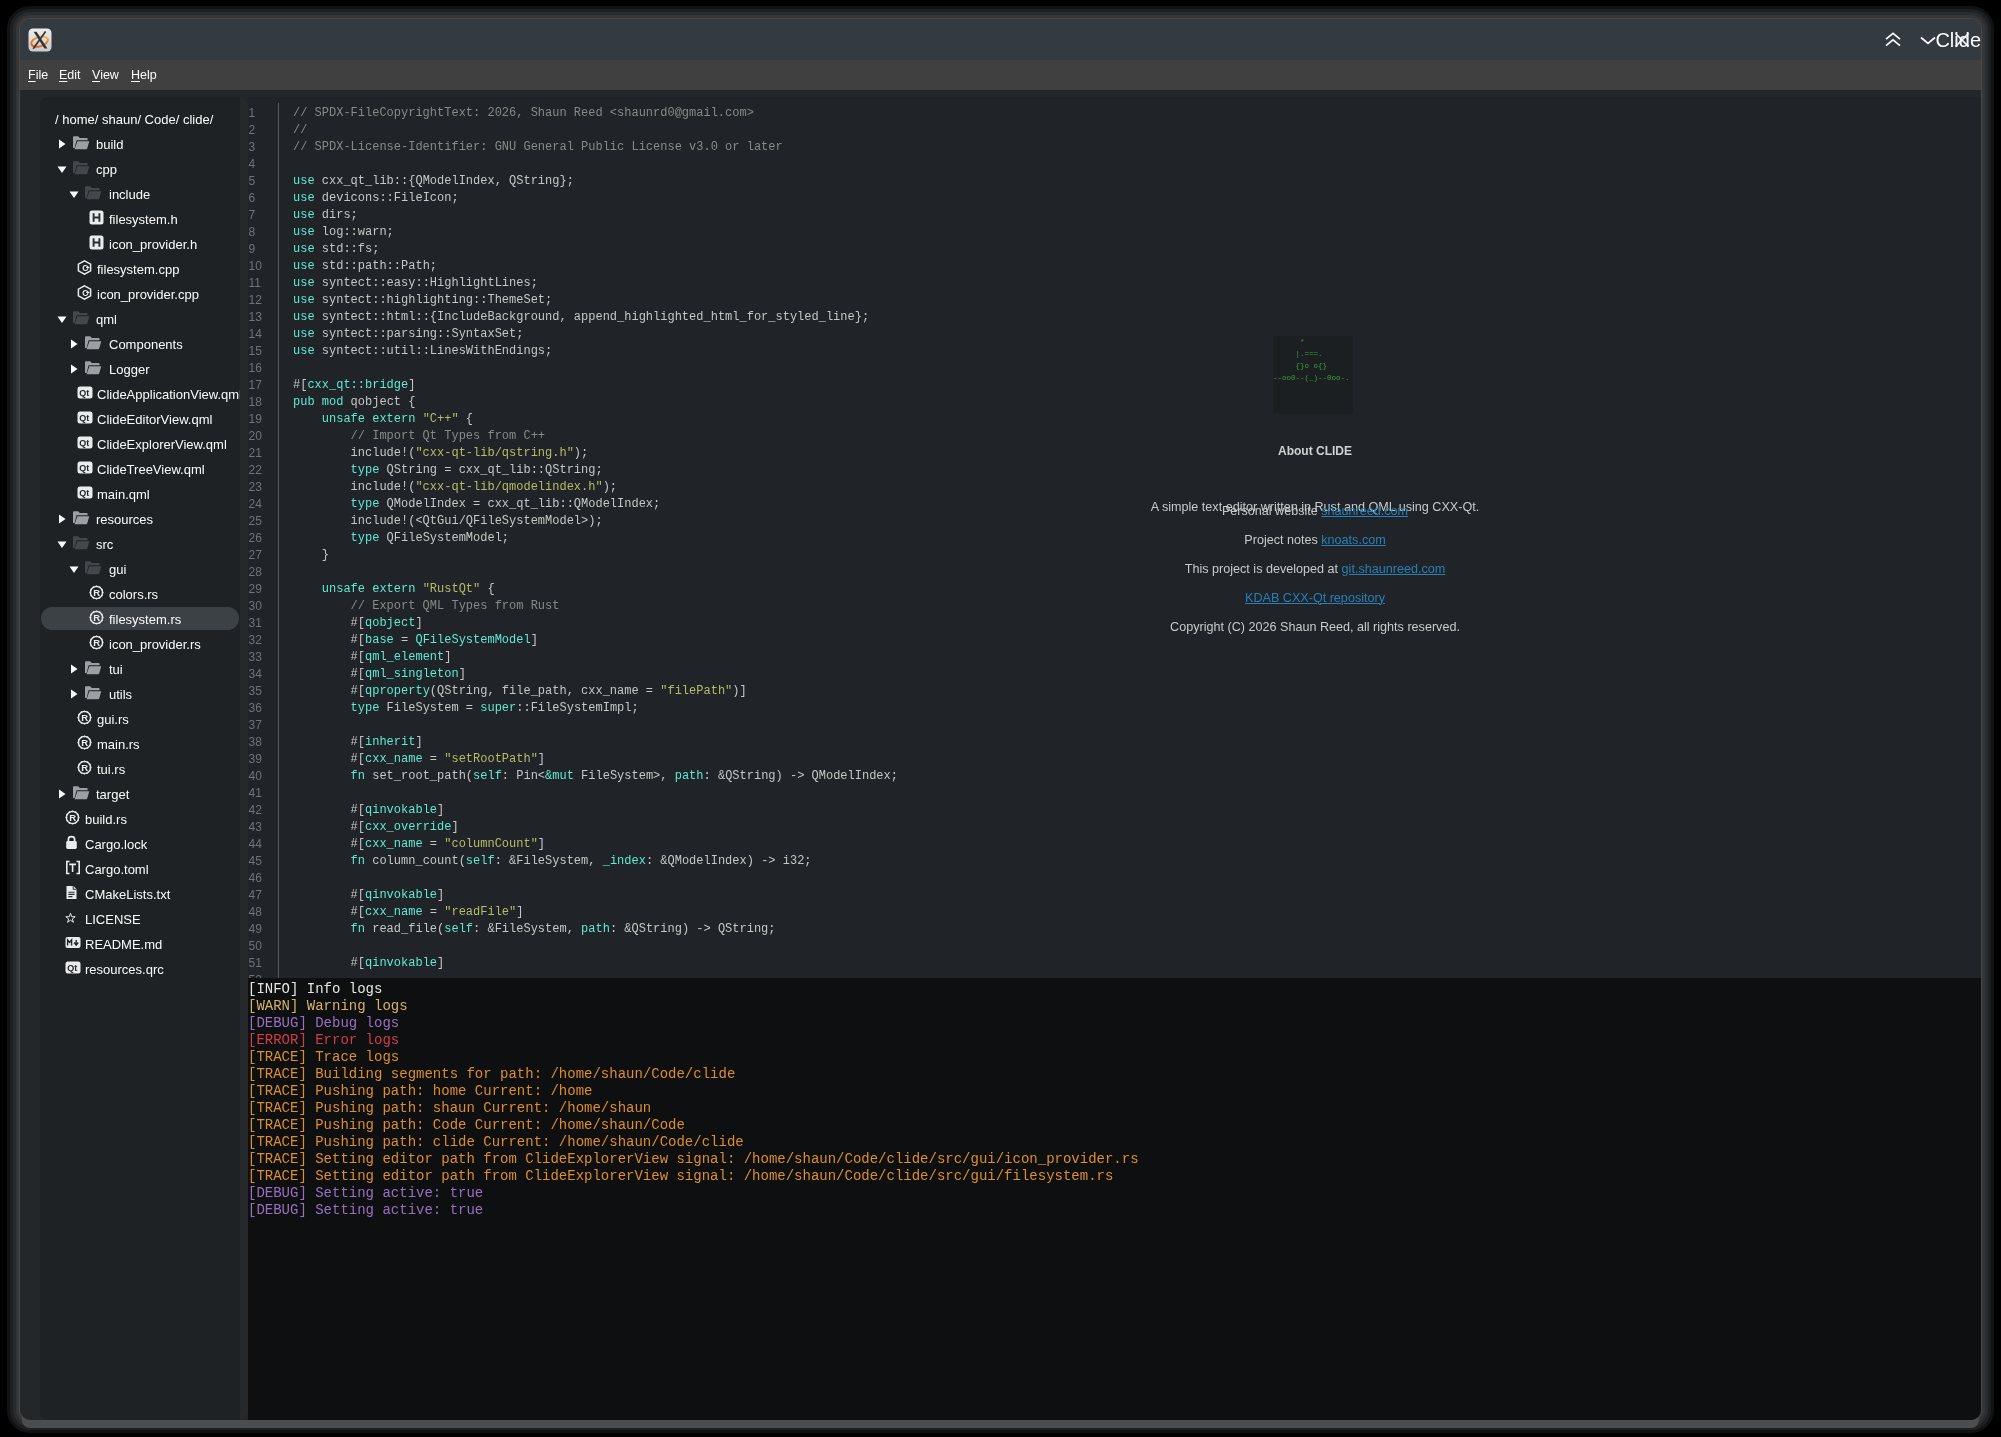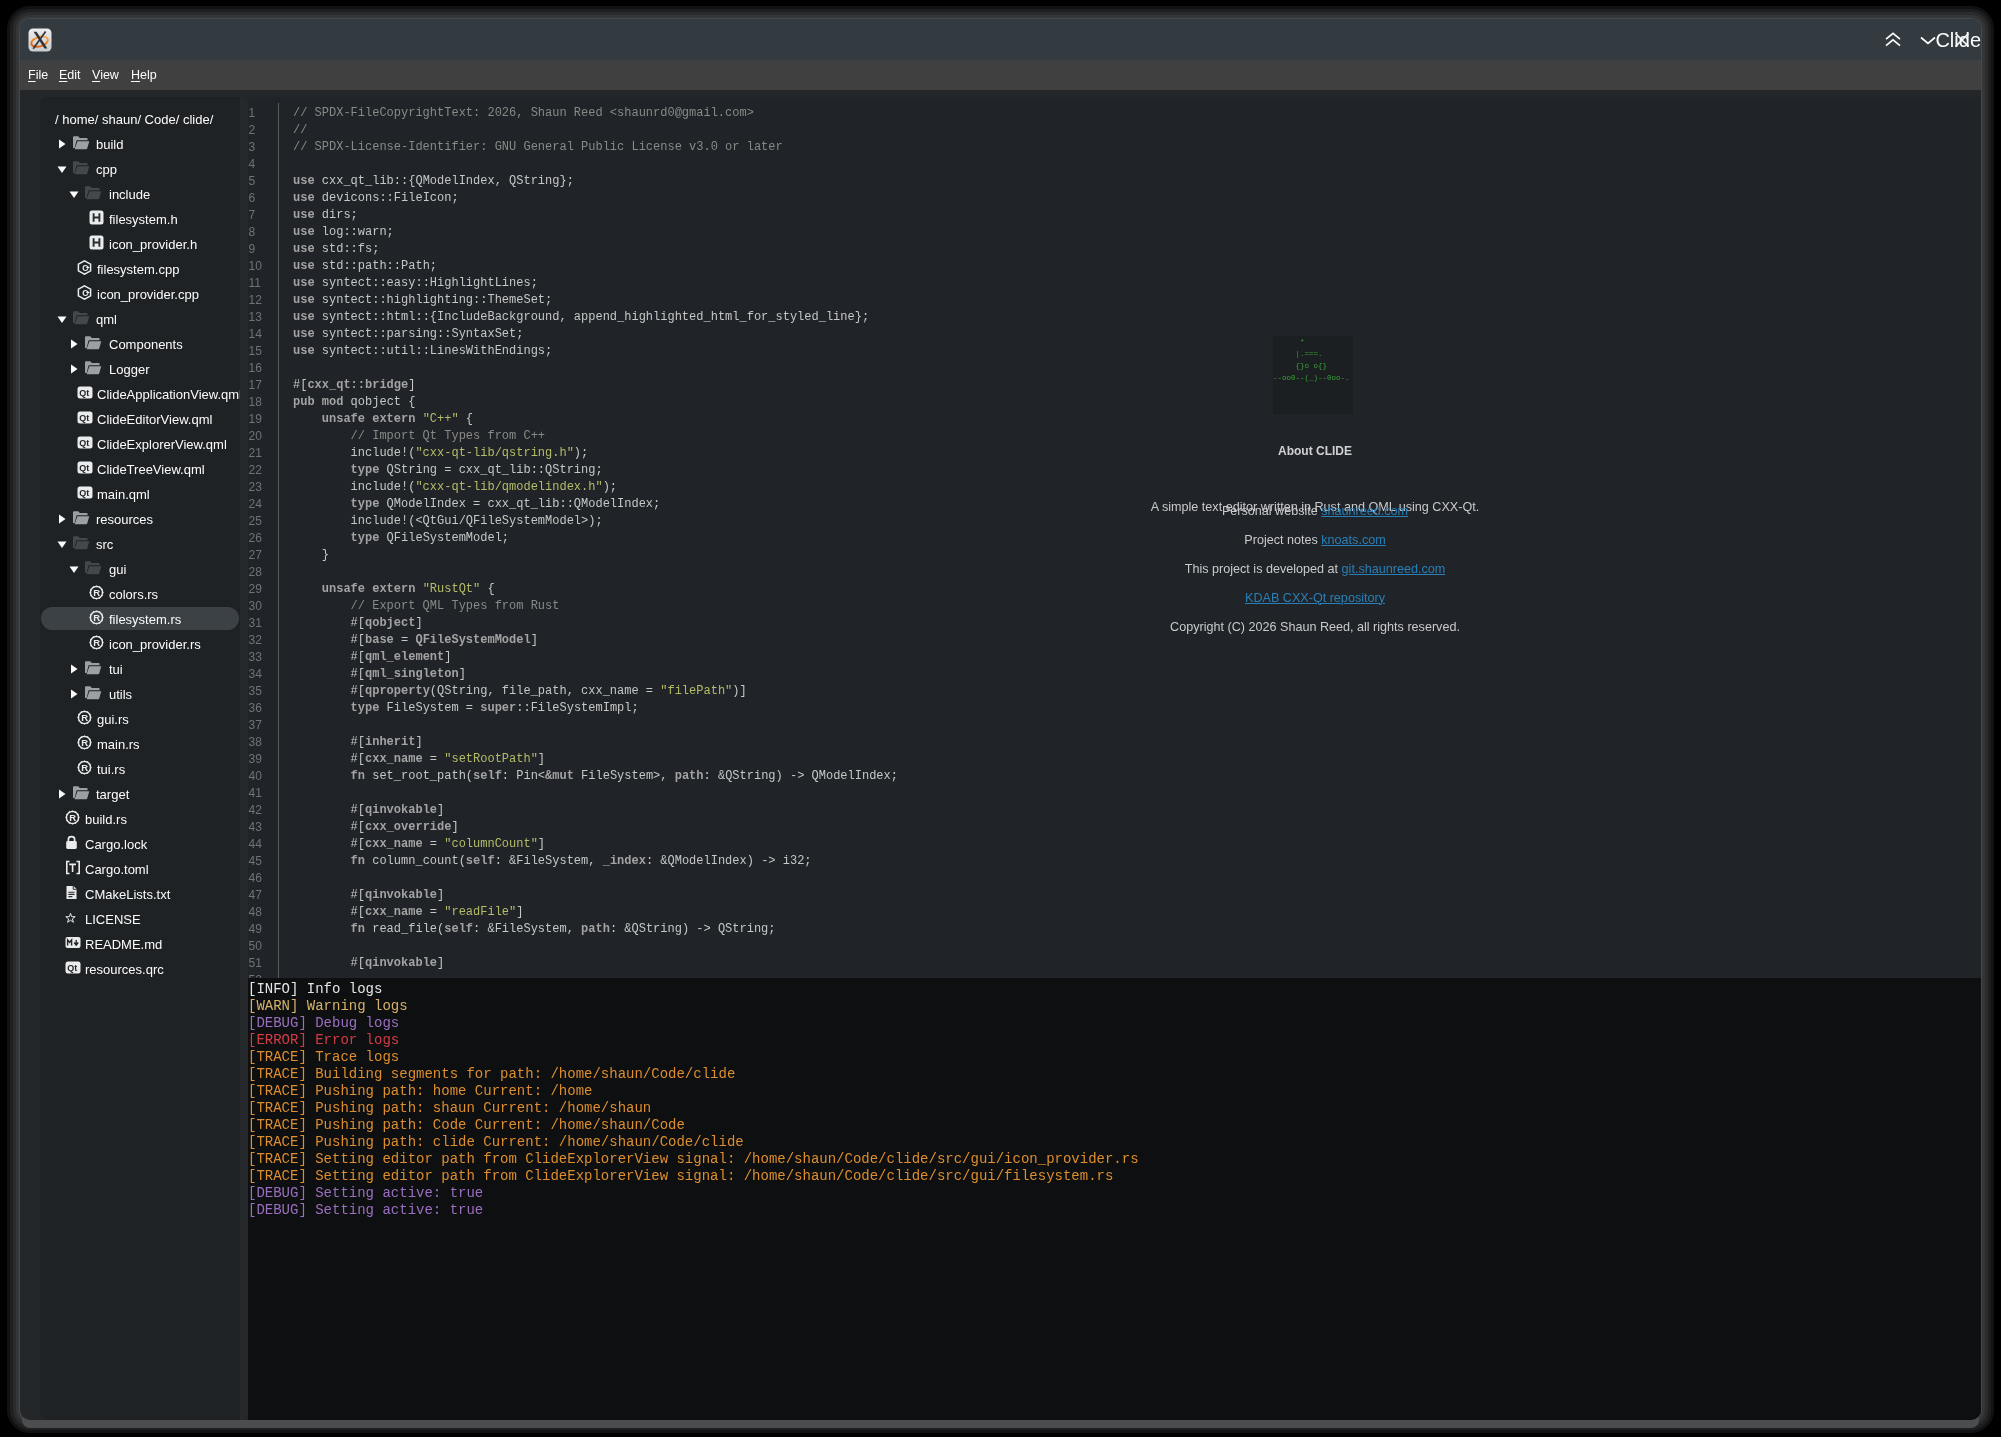--- a/index.html
+++ b/index.html
@@ -25,21 +25,21 @@
   .lbl { position:absolute; top:50%; transform:translateY(-50%); white-space:nowrap; }
   .ticon { position:absolute; }
   .sel { position:absolute; left:0.5px; top:1px; width:198px; height:23px; background:#3c4146; border-radius:11.5px; }
   .editor { position:absolute; left:228px; top:78px; width:1733px; height:881px; overflow:hidden;
             background:#202327; font-family:"Liberation Mono",monospace; font-size:12px; line-height:17px; }
   .lnum { position:absolute; left:0.5px; top:7.5px; color:#6e7478; font-family:"Liberation Sans",sans-serif; font-size:12px; }
   .vsep { position:absolute; left:29.5px; top:6px; width:1.5px; height:875px; background:#585a5c; }
   .code { position:absolute; left:45px; top:7.5px; color:#c5c8c6; }
   pre { font:inherit; white-space:pre; }
   .cmt { color:#878a86; }
-  .kw  { color:#a3a3a3;font-weight:bold; }
+  .kw  { color:#5eead4; }
   .str { color:#b5bd68; }
   .log { position:absolute; left:228px; top:959px; width:1733px; height:442px; background:#0e0f10;
          font-family:"Liberation Mono",monospace; font-size:14px; line-height:17px; }
   .log pre { position:absolute; left:0px; top:3px; }
   .li { color:#e6e6e6; } .lw { color:#d6b26a; } .ld { color:#9a6fc0; }
   .le { color:#d23c46; } .lt { color:#dd8e2e; }
   .aline { position:absolute; left:745px; width:1100px; text-align:center; color:#c8cacb; font-size:12.6px; }
   .aline b { color:#cfd1d2; }
   .link { color:#2980b9; text-decoration:underline; text-decoration-thickness:1px; }
   .asciibox { position:absolute; left:1253px; top:317px; width:80px; height:78px; background:#1c1f21; }

